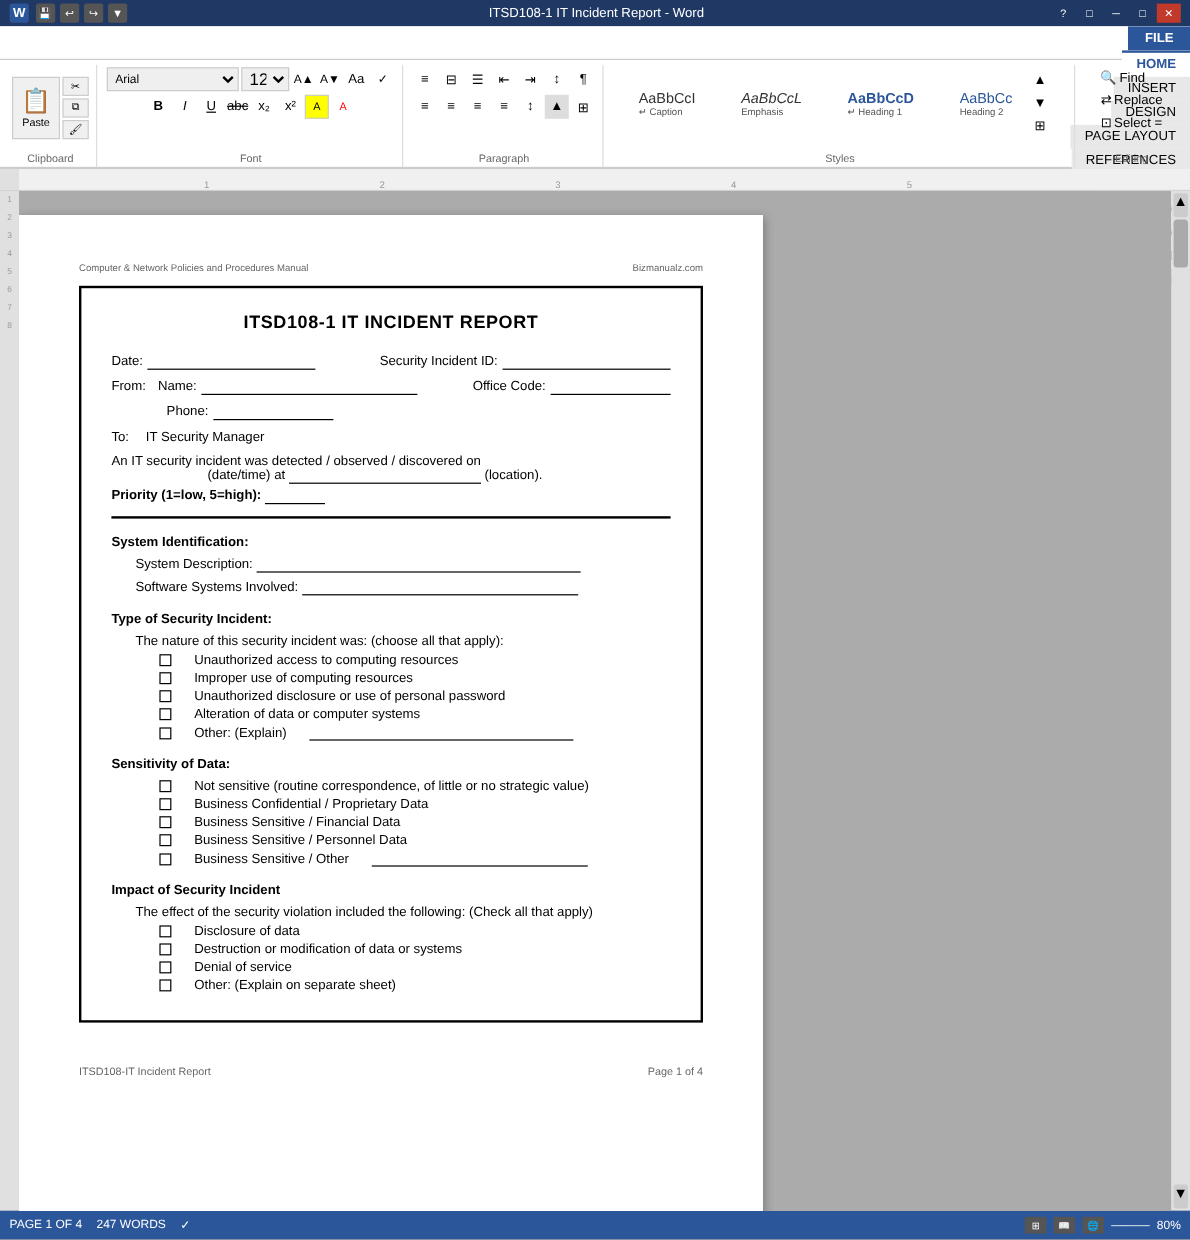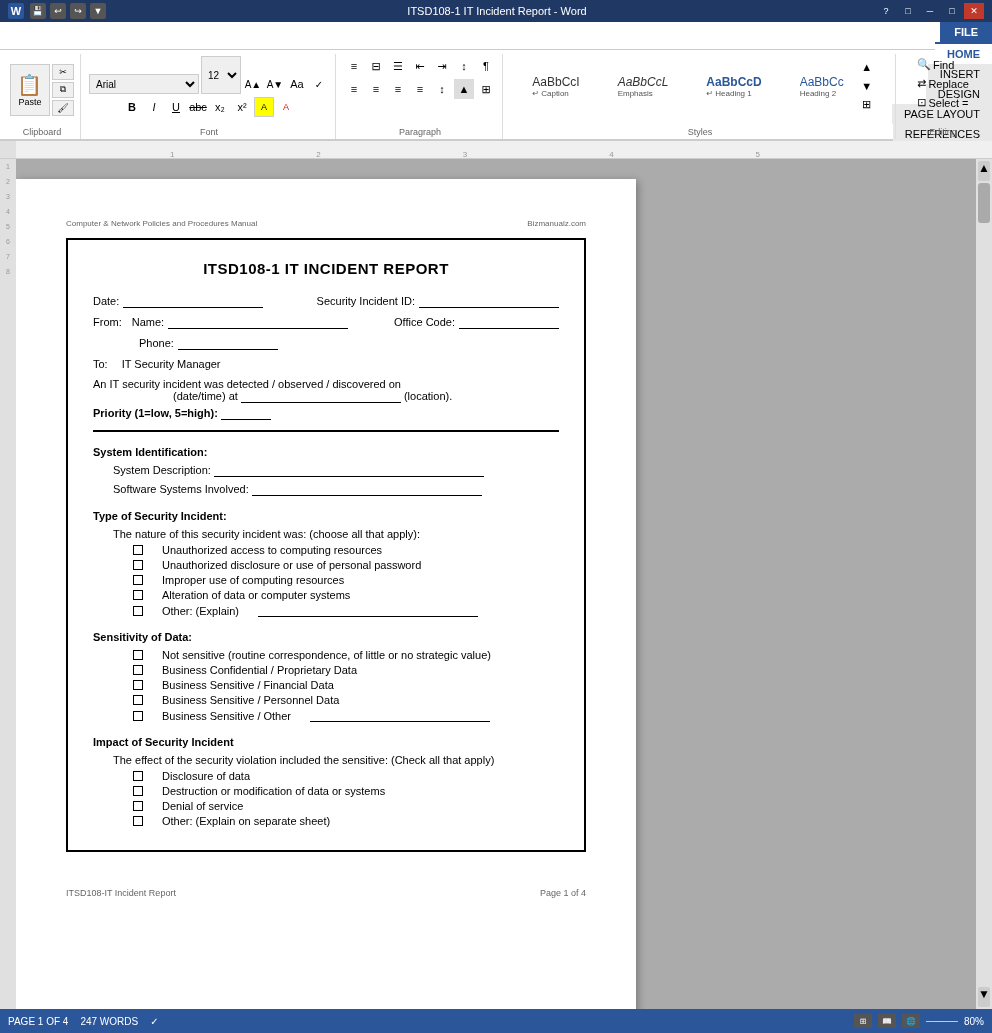--- a/index.html
+++ b/index.html
@@ -36,21 +36,21 @@
     .ribbon-group-label { font-size: 9px; color: #666; position: absolute; bottom: 2px; left: 0; right: 0; text-align: center; }
     .ribbon-group-content { display: flex; align-items: center; gap: 2px; flex: 1; padding-bottom: 14px; }
 
     
     .clipboard-group { min-width: 70px; }
     .paste-btn { width: 40px; height: 52px; background: #f0f0f0; border: 1px solid #ccc; display: flex; flex-direction: column; align-items: center; justify-content: center; cursor: pointer; font-size: 9px; }
     .clipboard-right { display: flex; flex-direction: column; gap: 2px; }
     .small-btn { width: 22px; height: 16px; background: #f0f0f0; border: 1px solid #ccc; display: flex; align-items: center; justify-content: center; font-size: 9px; cursor: pointer; }
     .font-row { display: flex; gap: 2px; align-items: flex-end; }
     .font-select { width: 110px; height: 20px; font-size: 10px; border: 1px solid #ccc; padding: 0 2px; }
-    .size-select { width: 40px; height: 38px; font-size: 10px; border: 1px solid #ccc; padding: 0 2px; }
+    .size-select { width: 40px; height: 20px; font-size: 14px; border: 1px solid #ccc; padding: 0 2px; }
     .icon-btn { width: 20px; height: 20px; display: flex; align-items: center; justify-content: center; cursor: pointer; border: 1px solid transparent; font-size: 11px; }
 
     
     .styles-group { flex: 1; }
     .styles-content { display: flex; gap: 4px; align-items: center; overflow: hidden; }
     .style-item { padding: 2px 8px; font-size: 12px; cursor: pointer; border: 1px solid transparent; white-space: nowrap; }
     .editing-btn { display: flex; align-items: center; gap: 2px; padding: 2px 4px; cursor: pointer; font-size: 11px; white-space: nowrap; }
 
     
     .ruler-area { display: flex; height: 18px; background: #f0f0f0; border-bottom: 1px solid #ccc; }
@@ -348,25 +348,25 @@
         <div class="indent" style="font-size:11px;margin-bottom:4px;">
           <span>The nature of this security incident was:  (choose all that apply):</span>
         </div>
         <div class="double-indent">
           <div class="checkbox-item">
             <span class="checkbox-box"></span>
             <span>Unauthorized access to computing resources</span>
           </div>
           <div class="checkbox-item">
             <span class="checkbox-box"></span>
+            <span>Improper use of computing resources</span>
+          </div>
+          <div class="checkbox-item">
+            <span class="checkbox-box"></span>
             <span>Unauthorized disclosure or use of personal password</span>
-          </div>
-          <div class="checkbox-item">
-            <span class="checkbox-box"></span>
-            <span>Improper use of computing resources</span>
           </div>
           <div class="checkbox-item">
             <span class="checkbox-box"></span>
             <span>Alteration of data or computer systems</span>
           </div>
           <div class="checkbox-item">
             <span class="checkbox-box"></span>
             <span>Other:  (Explain)</span>
             <span class="form-underline" style="width:220px;">&nbsp;</span>
           </div>
@@ -392,21 +392,21 @@
           </div>
           <div class="checkbox-item">
             <span class="checkbox-box"></span>
             <span>Business Sensitive / Other</span>
             <span class="form-underline" style="width:180px;">&nbsp;</span>
           </div>
         </div>
 
         <div class="section-title">Impact of Security Incident</div>
         <div class="indent" style="font-size:11px;margin-bottom:4px;">
-          <span>The effect of the security violation included the sensitive:  (Check all that apply)</span>
+          <span>The effect of the security violation included the following:  (Check all that apply)</span>
         </div>
         <div class="double-indent">
           <div class="checkbox-item">
             <span class="checkbox-box"></span>
             <span>Disclosure of data</span>
           </div>
           <div class="checkbox-item">
             <span class="checkbox-box"></span>
             <span>Destruction or modification of data or systems</span>
           </div>

